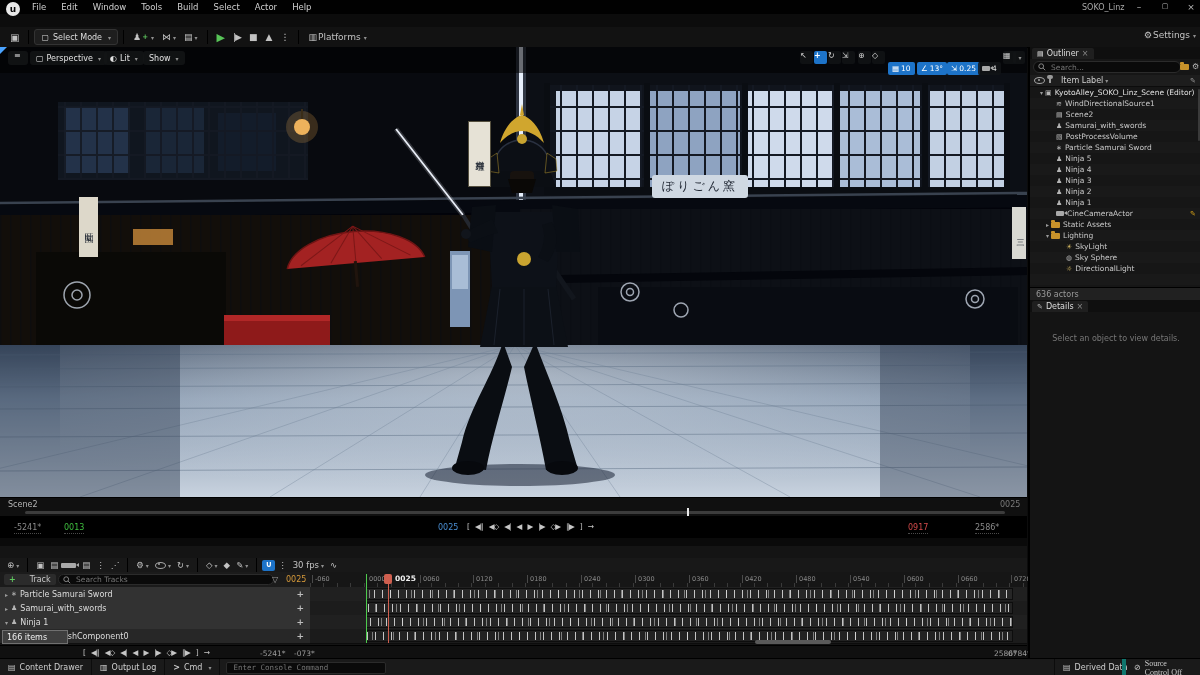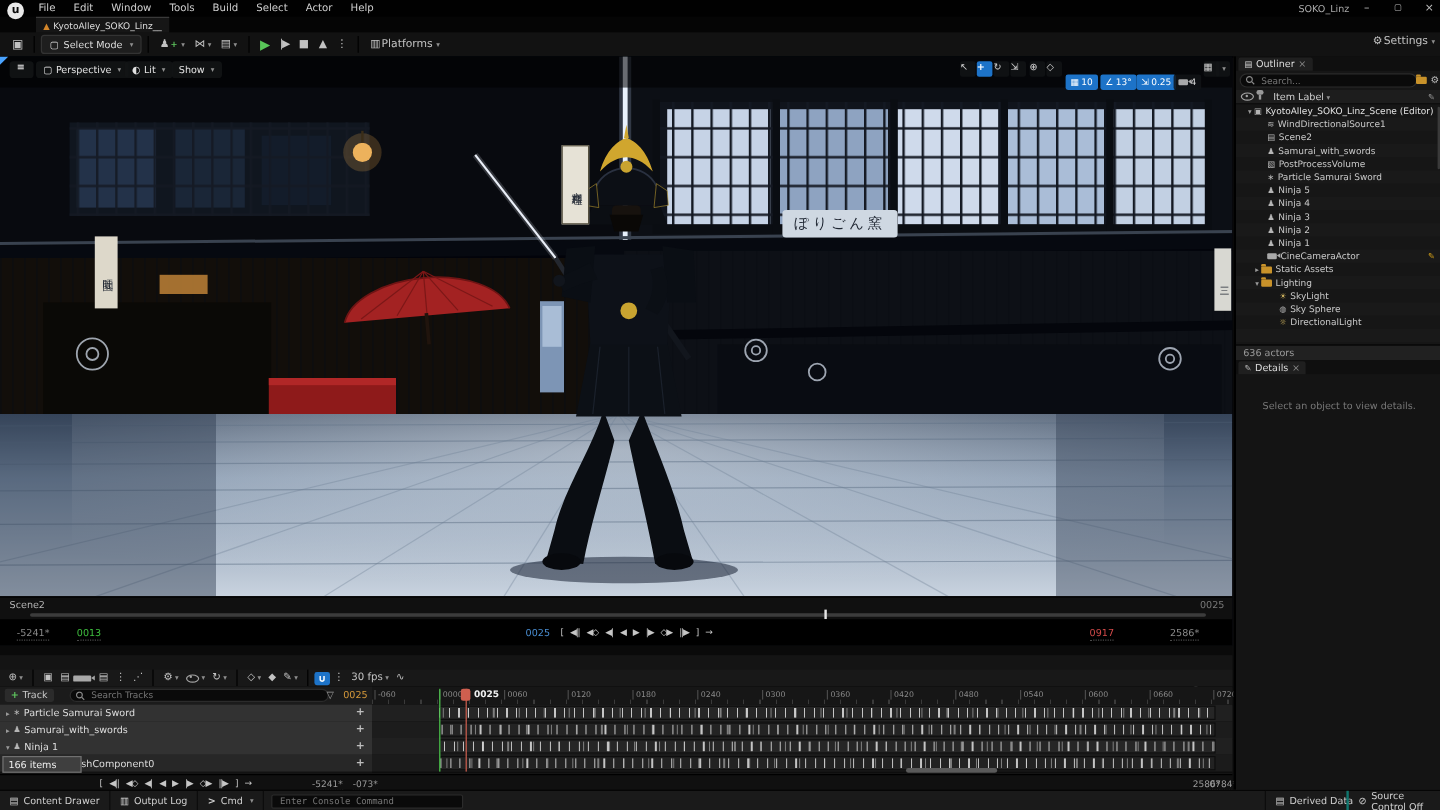--- a/index.html
+++ b/index.html
@@ -124,26 +124,20 @@
       <span class="menu-item">Select</span>
       <span class="menu-item">Actor</span>
       <span class="menu-item">Help</span>
     </div>
     <span class="abs" style="left:1082px;top:3px;color:#a8a8a8;">SOKO_Linz</span>
     <span class="abs winbtn gi gi-min" style="left:1130px;top:2px;"></span>
     <span class="abs winbtn gi gi-max" style="left:1156px;top:2px;font-size:7px;"></span>
     <span class="abs winbtn gi gi-x" style="left:1182px;top:2px;"></span>
   </div>
 
-  <div class="abs tabrow">
-    <div class="abs asset-tab" style="left:30px;top:0;">
-      <span class="gi gi-mountain" style="font-size:7px;"></span>
-      <span>KyotoAlley_SOKO_Linz__</span>
-    </div>
-  </div>
 
   <div class="abs maintb flex">
     <span class="icbtn gi gi-save" style="margin-left:6px;font-size:10px;"></span>
     <span class="tbsep"></span>
     <div class="pillbtn caret">
       <span class="gi gi-cube"></span>
       <span>Select Mode</span>
     </div>
     <span class="tbsep"></span>
     <span class="icbtn caret">
@@ -416,21 +410,21 @@
           <span>30 fps</span>
         </span>
       <span class="seqg gi gi-fcurve"></span>
       <span class="abs flex" style="left:960px;top:15px;color:#cfcfcf;">
         <span>Scene2</span>
         <span class="lockico"></span>
       </span>
     </div>
 
     <div class="trackbar">
-      <div class="abs flex" style="left:4px;top:2px;height:11px;background:#2b2b2b;border-radius:2px;padding:0 5px;gap:3px;">
+      <div class="abs flex" style="left:4px;top:2px;height:11px;background:#2b2b2b;border-radius:2px;padding:0 5px;gap:14px;">
         <span class="gi gi-plus"></span>
         <span>Track</span>
       </div>
       <div class="searchbox" style="left:58px;top:2px;width:206px;height:9px;">
         <svg class="magsvg" viewBox="0 0 10 10">
             <circle cx="4" cy="4" r="3" fill="none" stroke="#8a8a8a" stroke-width="1.2"></circle>
             <line x1="6.3" y1="6.3" x2="9" y2="9" stroke="#8a8a8a" stroke-width="1.2"></line>
           </svg>
         <input type="text" placeholder="Search Tracks" style="">
       </div>
@@ -531,21 +525,21 @@
       <span class="gi gi-cmd"></span>
       <span>Cmd</span>
     </div>
     <div class="searchbox" style="position:static;width:150px;height:10px;margin-left:6px;border-radius:2px;">
       <input type="text" style="font-family: &quot;DejaVu Sans Mono&quot;, &quot;Liberation Mono&quot;, monospace; color: rgb(111, 111, 111);" placeholder="Enter Console Command">
     </div>
     <div class="sbitem abs" style="left:1054px;top:0;border-right:none;border-left:1px solid #0c0c0c;">
       <span class="gi gi-board"></span>
       <span>Derived Data</span>
     </div>
-    <div class="sbitem abs" style="left:1122px;top:0;border-right:none;border-left:2px solid #0f766e;">
+    <div class="sbitem abs" style="left:1122px;top:0;border-right:none;border-left:4px solid #0f766e;font-family:Liberation Serif, serif;">
       <span class="gi gi-scoff"></span>
       <span>Source Control Off</span>
     </div>
   </div>
 
   <div class="abs rpanel">
     
     <div class="ptabrow" style="top:0;">
       <div class="ptab">
         <span class="gi gi-board" style="font-size:7px;"></span>

